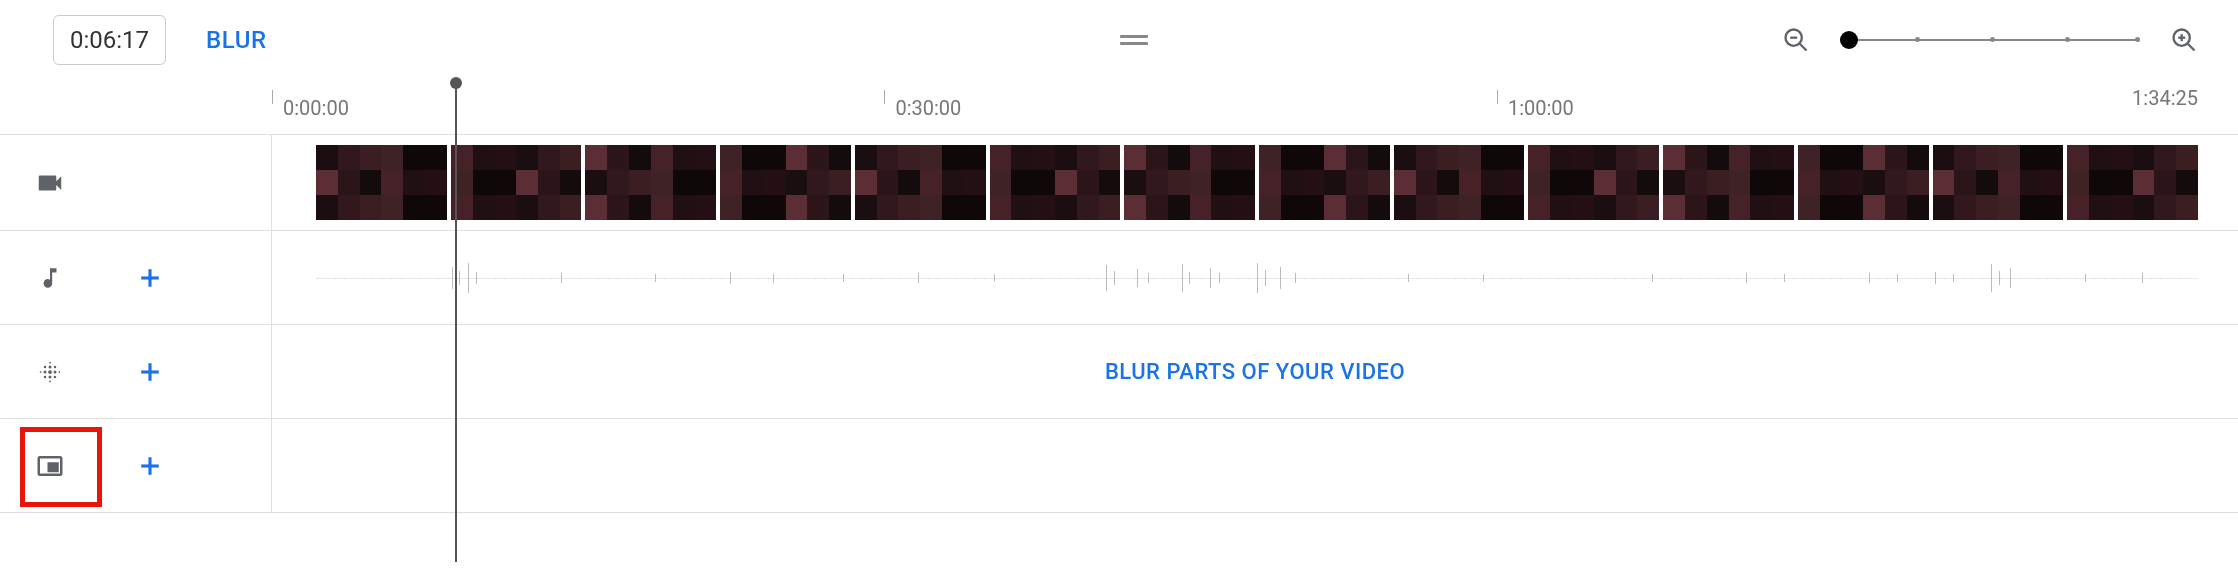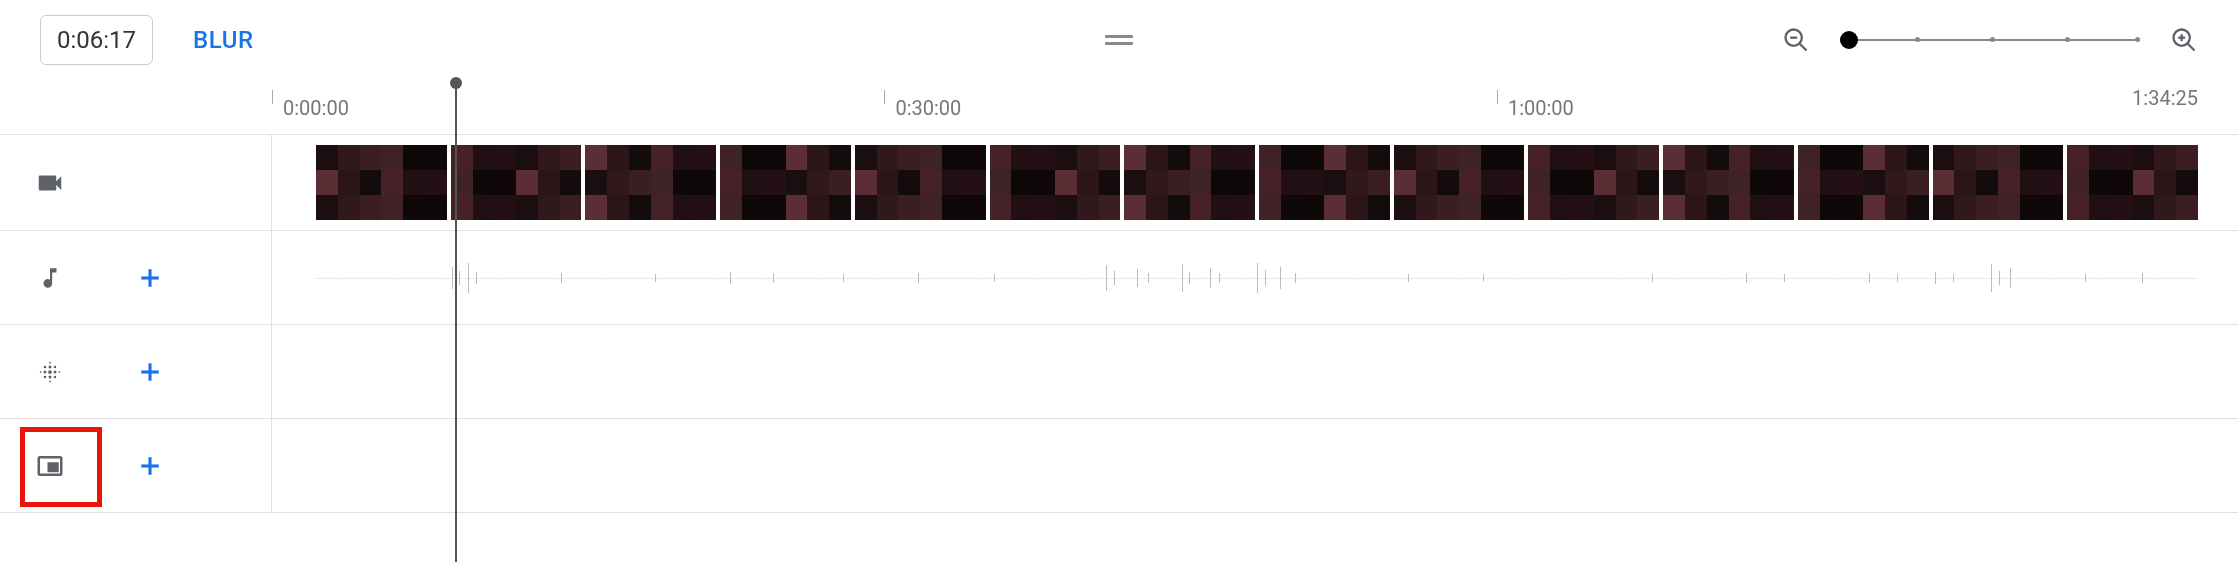--- a/index.html
+++ b/index.html
@@ -10,22 +10,23 @@
     height: 570px;
     overflow: hidden;
     position: relative;
   }
 
   
   .top-bar {
     display: flex;
     align-items: center;
     height: 80px;
-    padding: 0 40px;
+    padding: 0 24px;
     position: relative;
+    margin-left: 29px;
   }
   .time-box {
     border: 1px solid #ccc;
     border-radius: 6px;
     padding: 10px 16px;
     font-size: 24px;
     color: #333;
     background: #fff;
     min-width: 110px;
     text-align: center;
@@ -869,20 +870,23 @@
           <circle cx="12" cy="19.5" r="0.7"></circle>
       </svg>
     </div>
     <div class="row-add">
       <svg width="30" height="30" viewBox="0 0 24 24" fill="none" stroke="currentColor" stroke-width="2.5">
           <line x1="12" y1="5" x2="12" y2="19"></line>
           <line x1="5" y1="12" x2="19" y2="12"></line>
         </svg>
     </div>
   </div>
+  <div class="row-content">
+    <div class="blur-text">BLUR PARTS OF YOUR VIDEO</div>
+  </div>
 </div>
 
 <div class="track-row short">
   <div class="row-icons" style="position:relative">
     <div class="highlight-box"></div>
     <div class="row-icon">
       <svg width="30" height="30" viewBox="0 0 24 24" fill="none" stroke="currentColor" stroke-width="2">
         <rect x="3" y="5" width="18" height="14" rx="1"></rect>
           <rect x="11" y="10" width="7" height="6" fill="currentColor"></rect>
       </svg>

